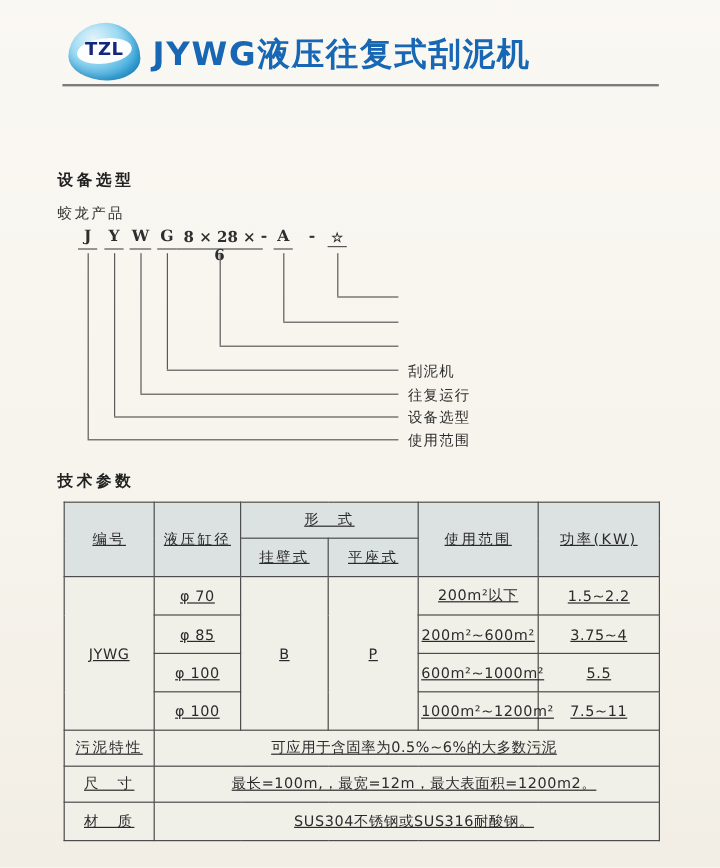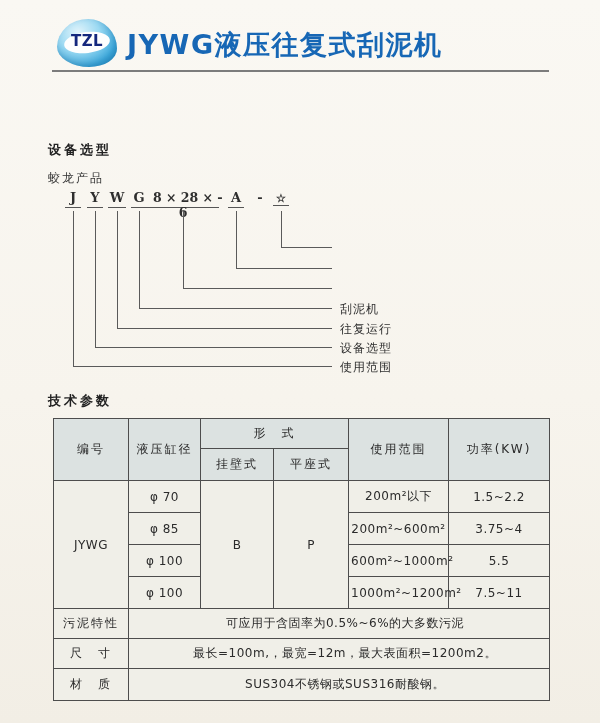--- a/index.html
+++ b/index.html
@@ -64,21 +64,21 @@
   }
 
   
   .specs-table {
     position:absolute; left:53px; top:418px; width:496px;
     border-collapse:collapse; table-layout:fixed;
     font-size:12px; color:#2b2b2b;
   }
   .specs-table td {
     border:1px solid #4d4d4d; text-align:center; vertical-align:middle;
-    background:#f0efe8; padding:0 2px; letter-spacing:.5px;
+    background:#f0efe8; padding:0 2px; letter-spacing:.5px;text-decoration:underline;
   }
   .specs-table tr.hdr td { background:#dce2e1; letter-spacing:2px; }
   .specs-table td.lbl { letter-spacing:2px; }
   .specs-table td.left { text-align:center; padding-left:14px; letter-spacing:.5px; }
   .r30 td { height:30px; } .r32 td { height:32px; }
 </style>
 </head>
 <body>
 
 <div class="page">

